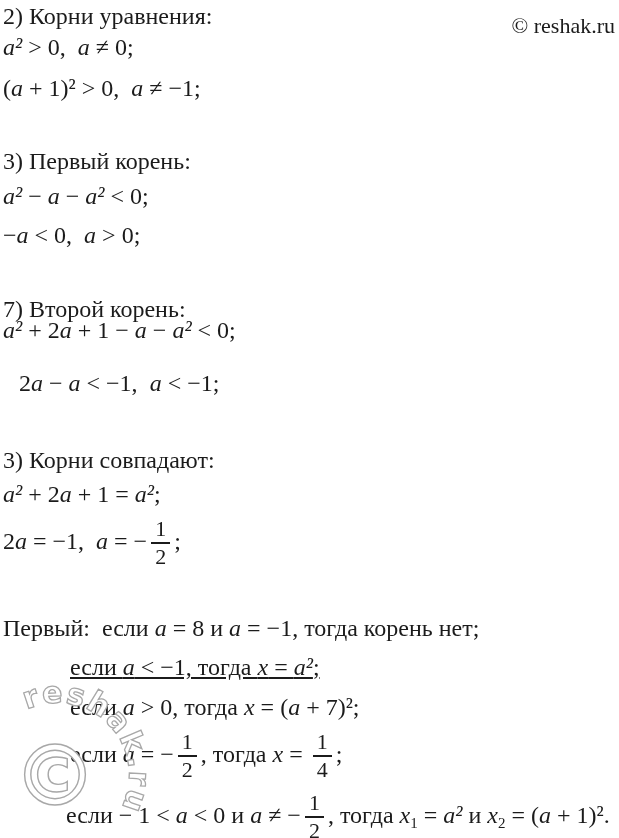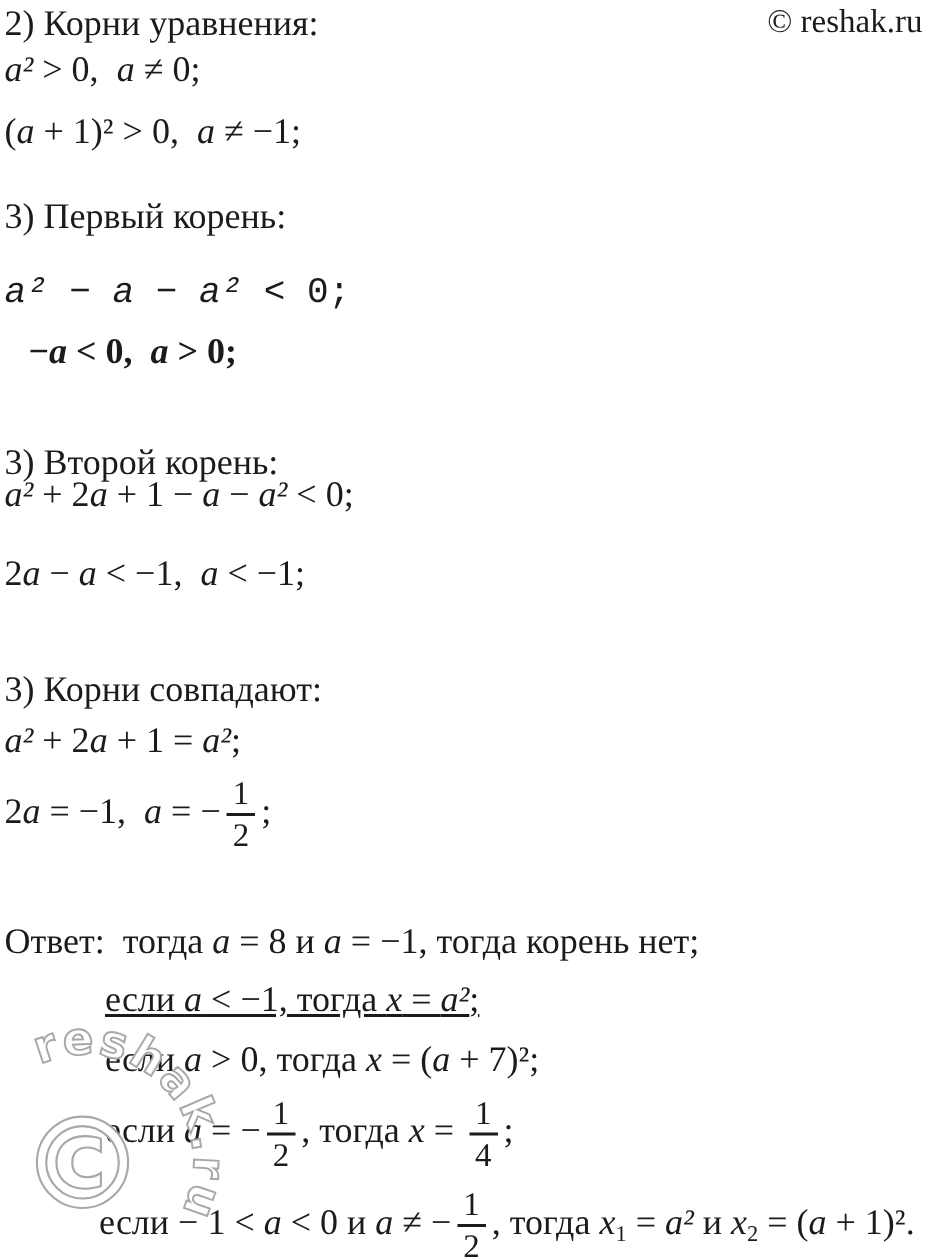--- a/index.html
+++ b/index.html
@@ -11,21 +11,21 @@
     position: relative;
     width: 619px;
     height: 838px;
     background: #ffffff;
     overflow: hidden;
     font-family: "Liberation Serif", serif;
     color: #1b1b1b;
   }
   .site-credit {
     position: absolute;
-    top: 1px;
+    top: 13px;
     right: 4px;
     font-size: 22px;
     line-height: 26px;
     white-space: pre;
     text-align: right;
   }
   .line {
     position: absolute;
     font-size: 24px;
     line-height: 28px;
@@ -73,30 +73,30 @@
 <body>
 
 <div class="page">
 
   <div class="site-credit">© reshak.ru</div>
 
   <div id="content">
       <div class="line" style="top: 2px; left: 3px;"><span class="mt">2) Корни уравнения:</span></div>
       <div class="line" style="top: 33px; left: 3px;"><span class="mv">a²</span><span class="mt"> &gt; 0,  </span><span class="mv">a</span><span class="mt"> ≠ 0;</span></div>
       <div class="line" style="top: 74px; left: 3px;"><span class="mt">(</span><span class="mv">a</span><span class="mt"> + 1)² &gt; 0,  </span><span class="mv">a</span><span class="mt"> ≠ −1;</span></div>
-      <div class="line" style="top: 131px; left: 3px;"><span class="mt">3) Первый корень:</span></div>
-      <div class="line" style="top: 182px; left: 3px; font-family: Liberation Mono, monospace;"><span class="mv">a²</span><span class="mt"> − </span><span class="mv">a</span><span class="mt"> − </span><span class="mv">a²</span><span class="mt"> &lt; 0;</span></div>
-      <div class="line" style="top: 221px; left: 19px; font-weight: bold;"><span class="mt">−</span><span class="mv">a</span><span class="mt"> &lt; 0,  </span><span class="mv">a</span><span class="mt"> &gt; 0;</span></div>
-      <div class="line" style="top: 295px; left: 3px;"><span class="mt">3) Второй корень:</span></div>
+      <div class="line" style="top: 147px; left: 3px;"><span class="mt">3) Первый корень:</span></div>
+      <div class="line" style="top: 182px; left: 3px;"><span class="mv">a²</span><span class="mt"> − </span><span class="mv">a</span><span class="mt"> − </span><span class="mv">a²</span><span class="mt"> &lt; 0;</span></div>
+      <div class="line" style="top: 221px; left: 3px;"><span class="mt">−</span><span class="mv">a</span><span class="mt"> &lt; 0,  </span><span class="mv">a</span><span class="mt"> &gt; 0;</span></div>
+      <div class="line" style="top: 295px; left: 3px;"><span class="mt">7) Второй корень:</span></div>
       <div class="line" style="top: 316px; left: 3px;"><span class="mv">a²</span><span class="mt"> + 2</span><span class="mv">a</span><span class="mt"> + 1 − </span><span class="mv">a</span><span class="mt"> − </span><span class="mv">a²</span><span class="mt"> &lt; 0;</span></div>
-      <div class="line" style="top: 369px; left: 3px;"><span class="mt">2</span><span class="mv">a</span><span class="mt"> − </span><span class="mv">a</span><span class="mt"> &lt; −1,  </span><span class="mv">a</span><span class="mt"> &lt; −1;</span></div>
+      <div class="line" style="top: 369px; left: 19px;"><span class="mt">2</span><span class="mv">a</span><span class="mt"> − </span><span class="mv">a</span><span class="mt"> &lt; −1,  </span><span class="mv">a</span><span class="mt"> &lt; −1;</span></div>
       <div class="line" style="top: 446px; left: 3px;"><span class="mt">3) Корни совпадают:</span></div>
       <div class="line" style="top: 480px; left: 3px;"><span class="mv">a²</span><span class="mt"> + 2</span><span class="mv">a</span><span class="mt"> + 1 = </span><span class="mv">a²</span><span class="mt">;</span></div>
       <div class="line" style="top: 517px; left: 3px;"><span class="mt">2</span><span class="mv">a</span><span class="mt"> = −1,  </span><span class="mv">a</span><span class="mt"> = −</span><span class="frac"><span class="num">1</span><span class="den">2</span></span><span class="mt">;</span></div>
-      <div class="line" style="top: 614px; left: 3px;"><span class="mt">Ответ:  тогда </span><span class="mv">a</span><span class="mt"> = 8 и </span><span class="mv">a</span><span class="mt"> = −1, тогда корень нет;</span></div>
+      <div class="line" style="top: 614px; left: 3px;"><span class="mt">Первый:  если </span><span class="mv">a</span><span class="mt"> = 8 и </span><span class="mv">a</span><span class="mt"> = −1, тогда корень нет;</span></div>
       <div class="line" style="top: 653px; left: 70px; text-decoration: underline;"><span class="mt">если </span><span class="mv">a</span><span class="mt"> &lt; −1, тогда </span><span class="mv">x</span><span class="mt"> = </span><span class="mv">a²</span><span class="mt">;</span></div>
       <div class="line" style="top: 693px; left: 70px;"><span class="mt">если </span><span class="mv">a</span><span class="mt"> &gt; 0, тогда </span><span class="mv">x</span><span class="mt"> = (</span><span class="mv">a</span><span class="mt"> + 7)²;</span></div>
       <div class="line" style="top: 730px; left: 70px;"><span class="mt">если </span><span class="mv">a</span><span class="mt"> = −</span><span class="frac"><span class="num">1</span><span class="den">2</span></span><span class="mt">, тогда </span><span class="mv">x</span><span class="mt"> = </span><span class="frac"><span class="num">1</span><span class="den">4</span></span><span class="mt">;</span></div>
       <div class="line" style="top: 791px; left: 66px;"><span class="mt">если − 1 &lt; </span><span class="mv">a</span><span class="mt"> &lt; 0 и </span><span class="mv">a</span><span class="mt"> ≠ −</span><span class="frac"><span class="num">1</span><span class="den">2</span></span><span class="mt">, тогда </span><span class="mv">x</span><span class="msub">1</span><span class="mt"> = </span><span class="mv">a²</span><span class="mt"> и </span><span class="mv">x</span><span class="msub">2</span><span class="mt"> = (</span><span class="mv">a</span><span class="mt"> + 1)².</span></div>
     </div>
 
   <svg class="stamp" width="210" height="183" viewBox="0 0 210 183">
     <defs>
       <path id="stamp-arc" d="M 26.6 54.7 A 72 72 0 0 1 116 161.3" fill="none"></path>
     </defs>

